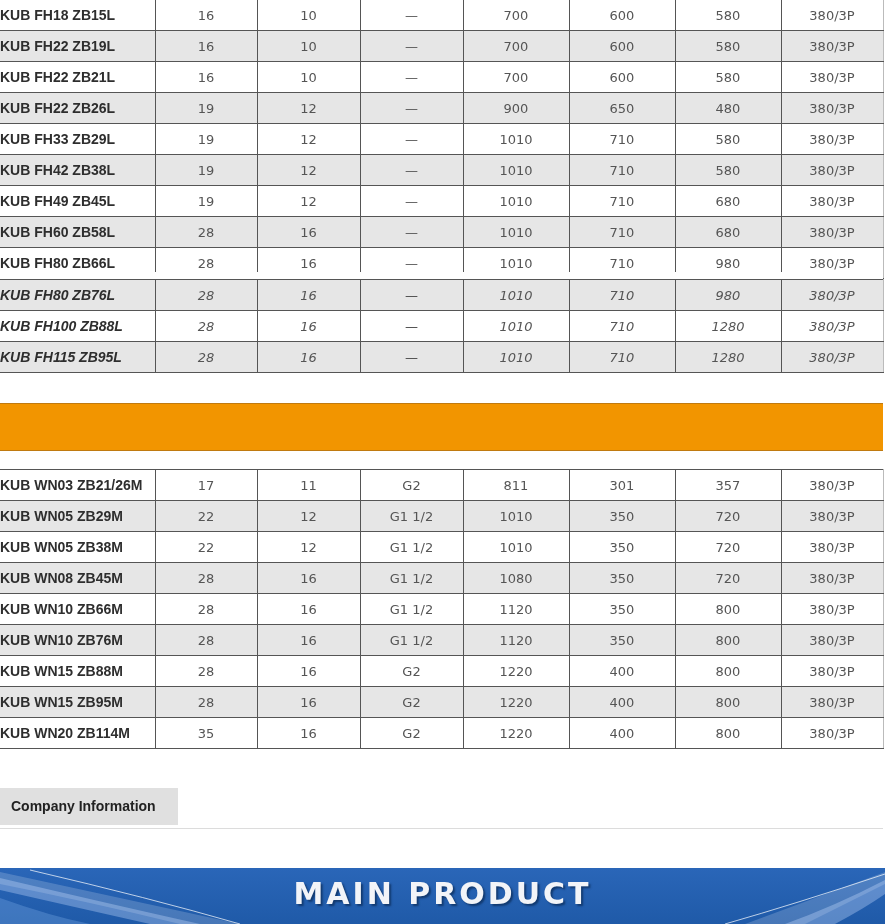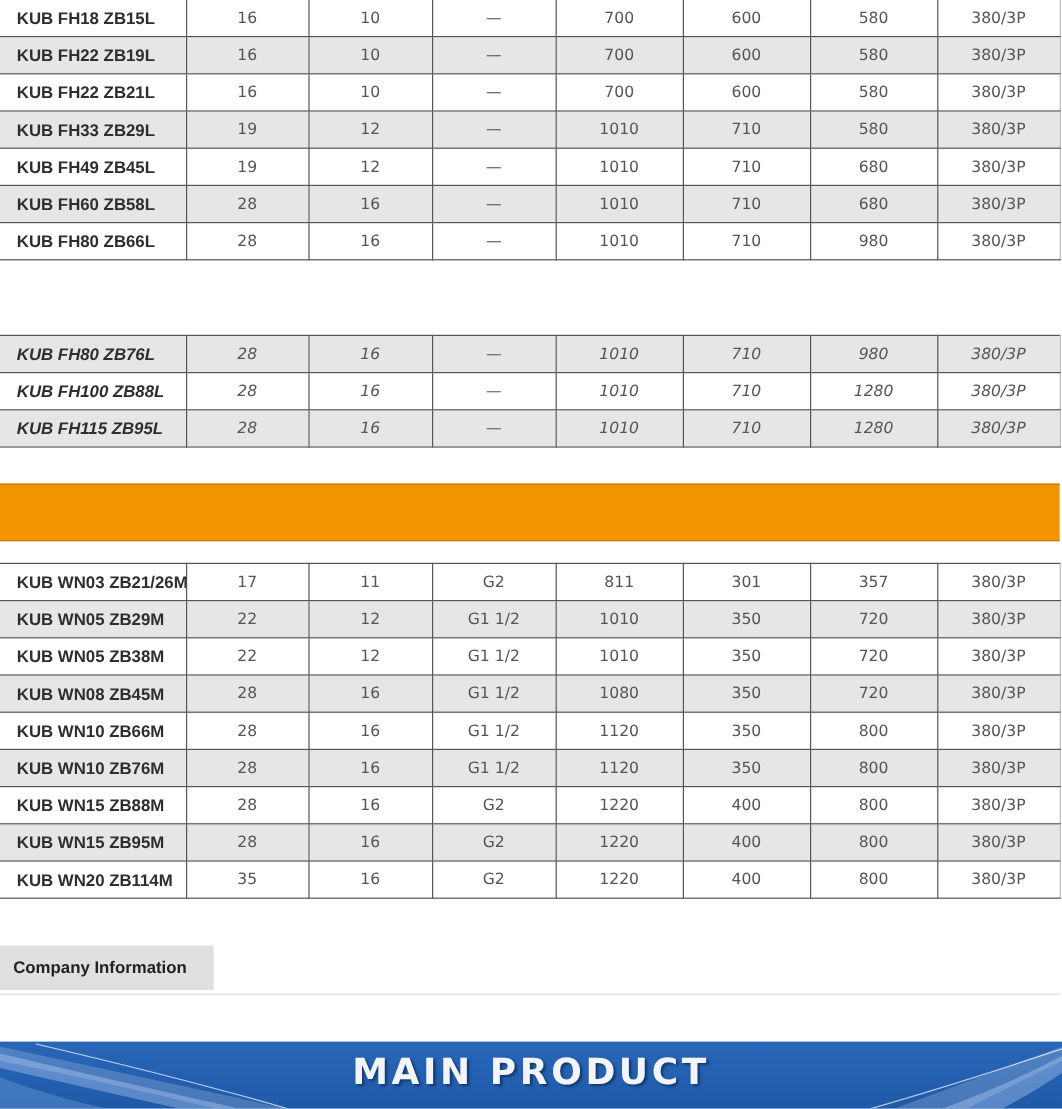--- a/index.html
+++ b/index.html
@@ -7,21 +7,21 @@
   body { font-family: "Liberation Sans", sans-serif; position: relative; }
 
   .spec-table { position: absolute; left: 0; border-collapse: collapse; table-layout: fixed; width: 883px; }
   .spec-table td {
     height: 31px; border: 1px solid #555; text-align: center;
     font-family: "DejaVu Sans", sans-serif; font-size: 13px; color: #555;
     white-space: nowrap; overflow: hidden; padding: 0;
   }
   .spec-table td.model {
     font-family: "Liberation Sans", sans-serif; font-weight: bold; font-size: 14px;
-    color: #2e2e2e; text-align: left; padding-left: 14px; border-left: none;
+    color: #2e2e2e; text-align: left; border-left: none;
   }
   .spec-table tr td { background: #ffffff; }
   .spec-table tr:nth-child(even) td { background: #e6e6e6; }
   .spec-table td:last-child { border-right: 1px solid #bbb; text-align: center; }
 
   #t1 { top: -1px; }
   #t2 { top: 279px; font-style: italic; }
   #t3 { top: 469px; }
   #t3 tr:nth-child(odd) td { background: #ffffff; }
   #t3 tr:nth-child(even) td { background: #e6e6e6; }
@@ -92,21 +92,41 @@
         <td class="model">KUB FH22  ZB21L</td>
         <td>16</td>
         <td>10</td>
         <td>—</td>
         <td>700</td>
         <td>600</td>
         <td>580</td>
         <td>380/3P</td>
       </tr>
       <tr>
+        <td class="model">KUB FH22  ZB26L</td>
+        <td>19</td>
+        <td>12</td>
+        <td>—</td>
+        <td>900</td>
+        <td>650</td>
+        <td>480</td>
+        <td>380/3P</td>
+      </tr>
+      <tr>
         <td class="model">KUB FH33  ZB29L</td>
+        <td>19</td>
+        <td>12</td>
+        <td>—</td>
+        <td>1010</td>
+        <td>710</td>
+        <td>580</td>
+        <td>380/3P</td>
+      </tr>
+      <tr>
+        <td class="model">KUB FH42  ZB38L</td>
         <td>19</td>
         <td>12</td>
         <td>—</td>
         <td>1010</td>
         <td>710</td>
         <td>580</td>
         <td>380/3P</td>
       </tr>
       <tr>
         <td class="model">KUB FH49  ZB45L</td>

